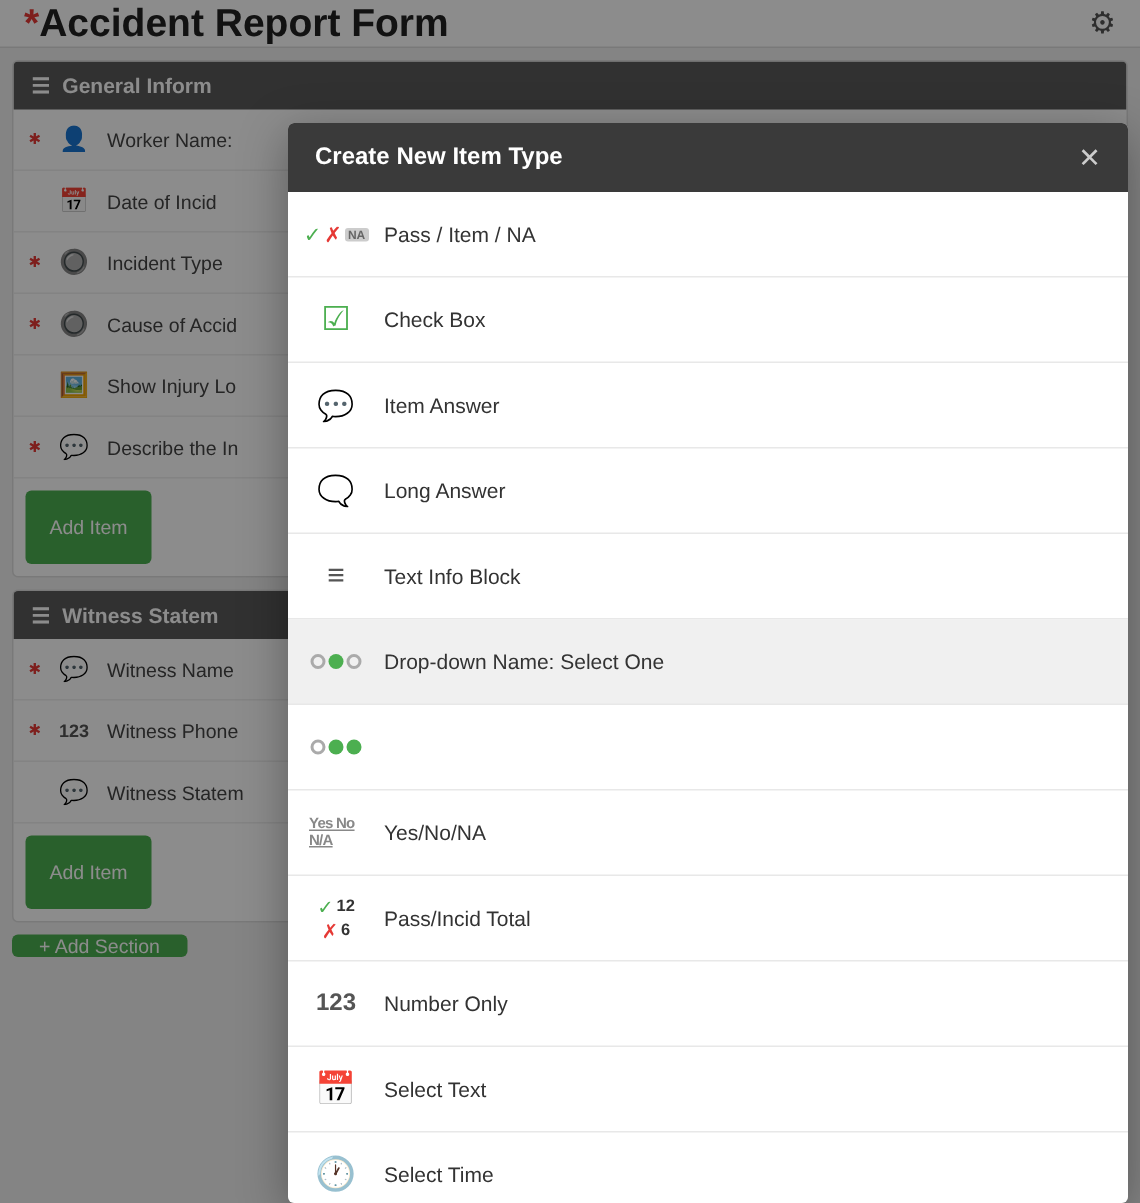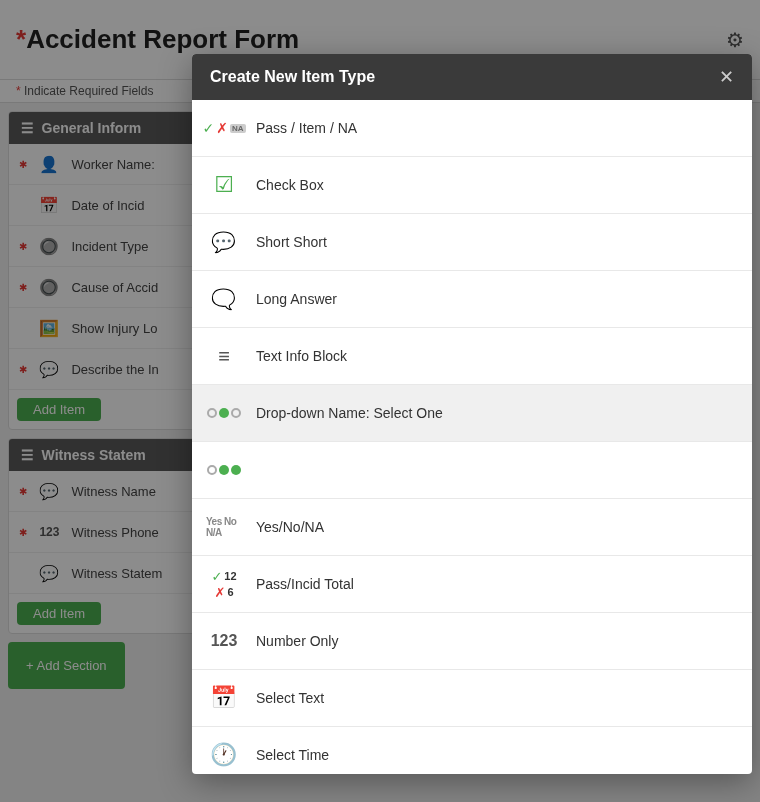--- a/index.html
+++ b/index.html
@@ -15,21 +15,21 @@
     
     .bg-page {
       position: absolute;
       inset: 0;
       background: #f0f0f0;
       padding: 0;
     }
 
     .page-header {
       background: #fff;
-      padding: 24px 16px;
+      padding: 0 16px;
       border-bottom: 1px solid #ddd;
       display: flex;
       align-items: center;
       justify-content: space-between;
       gap: 32px;
     }
 
     .page-title {
       font-size: 26px;
       font-weight: 600;
@@ -113,47 +113,47 @@
       flex: 1;
       font-size: 13px;
       color: #444;
     }
 
     .add-item-btn {
       background: #4caf50;
       color: #fff;
       border: none;
       border-radius: 4px;
-      padding: 4px 16px;
+      padding: 17px 16px;
       font-size: 13px;
       cursor: pointer;
       margin: 8px;
     }
 
     .add-section-btn {
       background: #4caf50;
       color: #fff;
       border: none;
       border-radius: 4px;
-      padding: 16px 18px;
+      padding: 0 18px;
       font-size: 13px;
       cursor: pointer;
       margin: 8px;
       display: flex;
       align-items: center;
       gap: 4px;
     }
 
     
     .overlay {
       position: absolute;
       inset: 0;
       background: rgba(0,0,0,0.45);
       display: flex;
-      align-items: center;
+      align-items: flex-end;
       justify-content: flex-end;
       padding-top: 26px;
       padding-right: 8px;
     }
 
     
     .modal {
       background: #fff;
       width: 560px;
       max-height: 720px;
@@ -231,29 +231,20 @@
 
 <div class="bg-page">
 
   <div class="page-header">
     <h1 class="page-title">
       <span class="asterisk">*</span><span>Accident Report Form</span>
     </h1>
     <span class="gear-icon">⚙</span>
   </div>
 
-  <div class="required-note">
-    <span>
-      <span class="asterisk">*</span> Indicate Required Fields
-    </span>
-    <span class="private-label">
-      <span>🔒</span>
-      <span>Private</span>
-    </span>
-  </div>
 
   <div class="section">
     <div class="section-header">
       <span>☰</span>
       <span>General Inform</span>
     </div>
     <div class="section-item">
       <span class="asterisk">✱</span>
       <div class="item-icon">👤</div>
       <span class="item-label">Worker Name:</span>
@@ -338,21 +329,21 @@
         <div class="modal-item-icon">
           <span style="color:#4caf50;font-size:22px;">☑</span>
         </div>
         <span class="modal-item-label">Check Box</span>
       </div>
 
       <div class="modal-item">
         <div class="modal-item-icon">
           <span style="color:#666;font-size:20px;">💬</span>
         </div>
-        <span class="modal-item-label">Short Short</span>
+        <span class="modal-item-label">Item Answer</span>
       </div>
 
       <div class="modal-item">
         <div class="modal-item-icon">
           <span style="color:#666;font-size:20px;">🗨️</span>
         </div>
         <span class="modal-item-label">Long Answer</span>
       </div>
 
       <div class="modal-item">
@@ -382,21 +373,21 @@
               <span style="width:10px;height:10px;border-radius:50%;border:2px solid #aaa;display:inline-block;"></span>
               <span style="width:10px;height:10px;border-radius:50%;background:#4caf50;display:inline-block;"></span>
               <span style="width:10px;height:10px;border-radius:50%;background:#4caf50;display:inline-block;"></span>
             </div>
           </div>
         </div>
       </div>
 
       <div class="modal-item">
         <div class="modal-item-icon">
-          <span style="font-size:10px;font-weight:bold;color:#888;letter-spacing:-0.5px;">Yes No N/A</span>
+          <span style="font-size:10px;font-weight:bold;color:#888;letter-spacing:-0.5px;text-decoration:underline;">Yes No N/A</span>
         </div>
         <span class="modal-item-label">Yes/No/NA</span>
       </div>
 
       <div class="modal-item">
         <div class="modal-item-icon">
           <div style="display:flex;flex-direction:column;align-items:center;gap:1px;">
             <div style="display:flex;align-items:center;gap:2px;">
               <span style="color:#4caf50;font-size:13px;">✓</span>
               <span style="font-size:11px;font-weight:bold;color:#333;">12</span>

